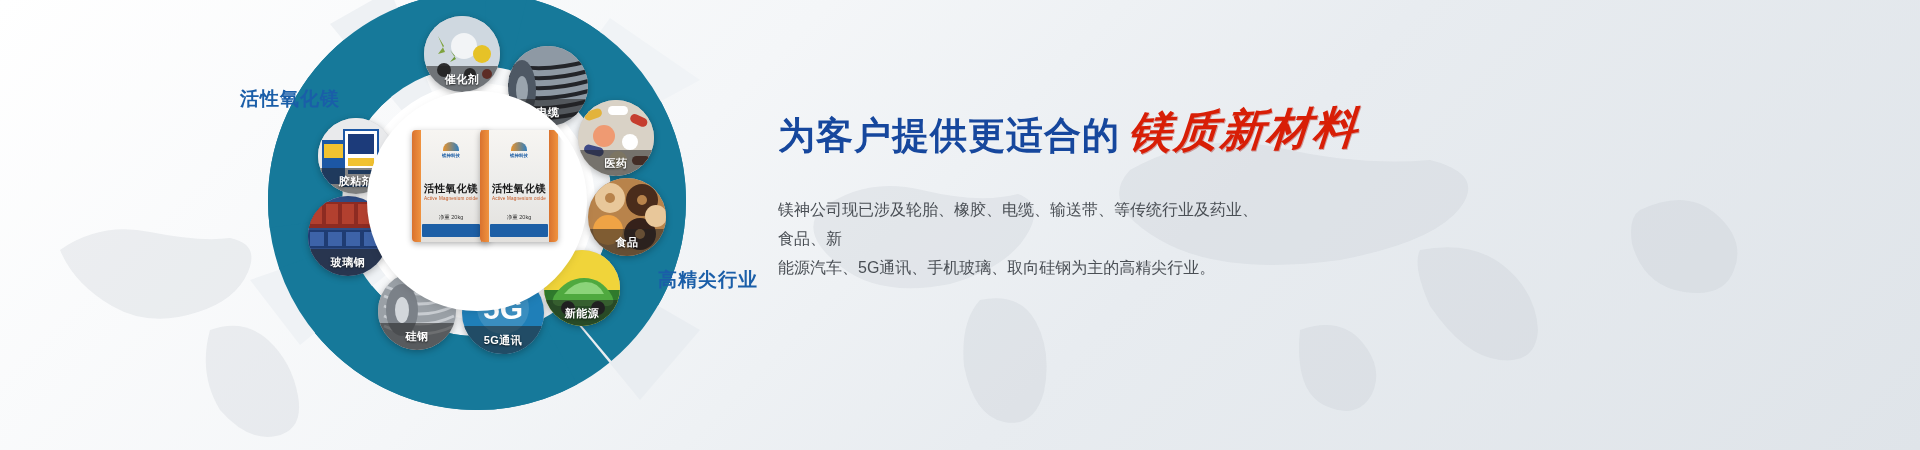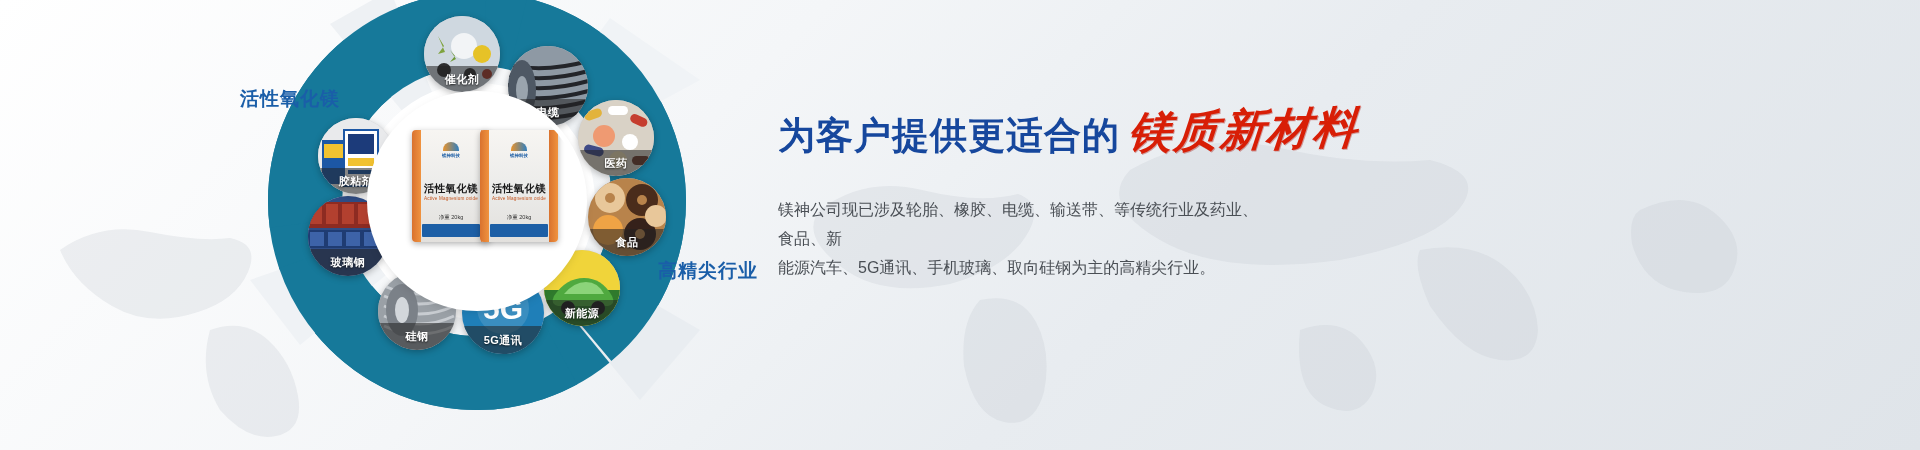--- a/index.html
+++ b/index.html
@@ -14,21 +14,21 @@
   #map-watermark { position:absolute; inset:0; pointer-events:none; opacity:.5; }
 
   
   #infographic { position:absolute; left:140px; top:0; width:800px; height:450px; }
 
   .ring-label {
     position:absolute; font-size:19px; font-weight:bold; color:#1a5ea8;
     letter-spacing:1px; white-space:nowrap;
   }
   #label-traditional { left:100px; top:86px; }
-  #label-advanced    { left:518px; top:258px; }
+  #label-advanced    { left:518px; top:267px; }
 
   
   .bubble {
     position:absolute; border-radius:50%; overflow:hidden;
     box-shadow:0 2px 7px rgba(0,0,0,.28);
     background:#c9ccd1;
   }
   .bubble .photo { position:absolute; inset:0; }
   .bubble .cap {
     position:absolute; left:0; right:0; bottom:0; height:34%;

